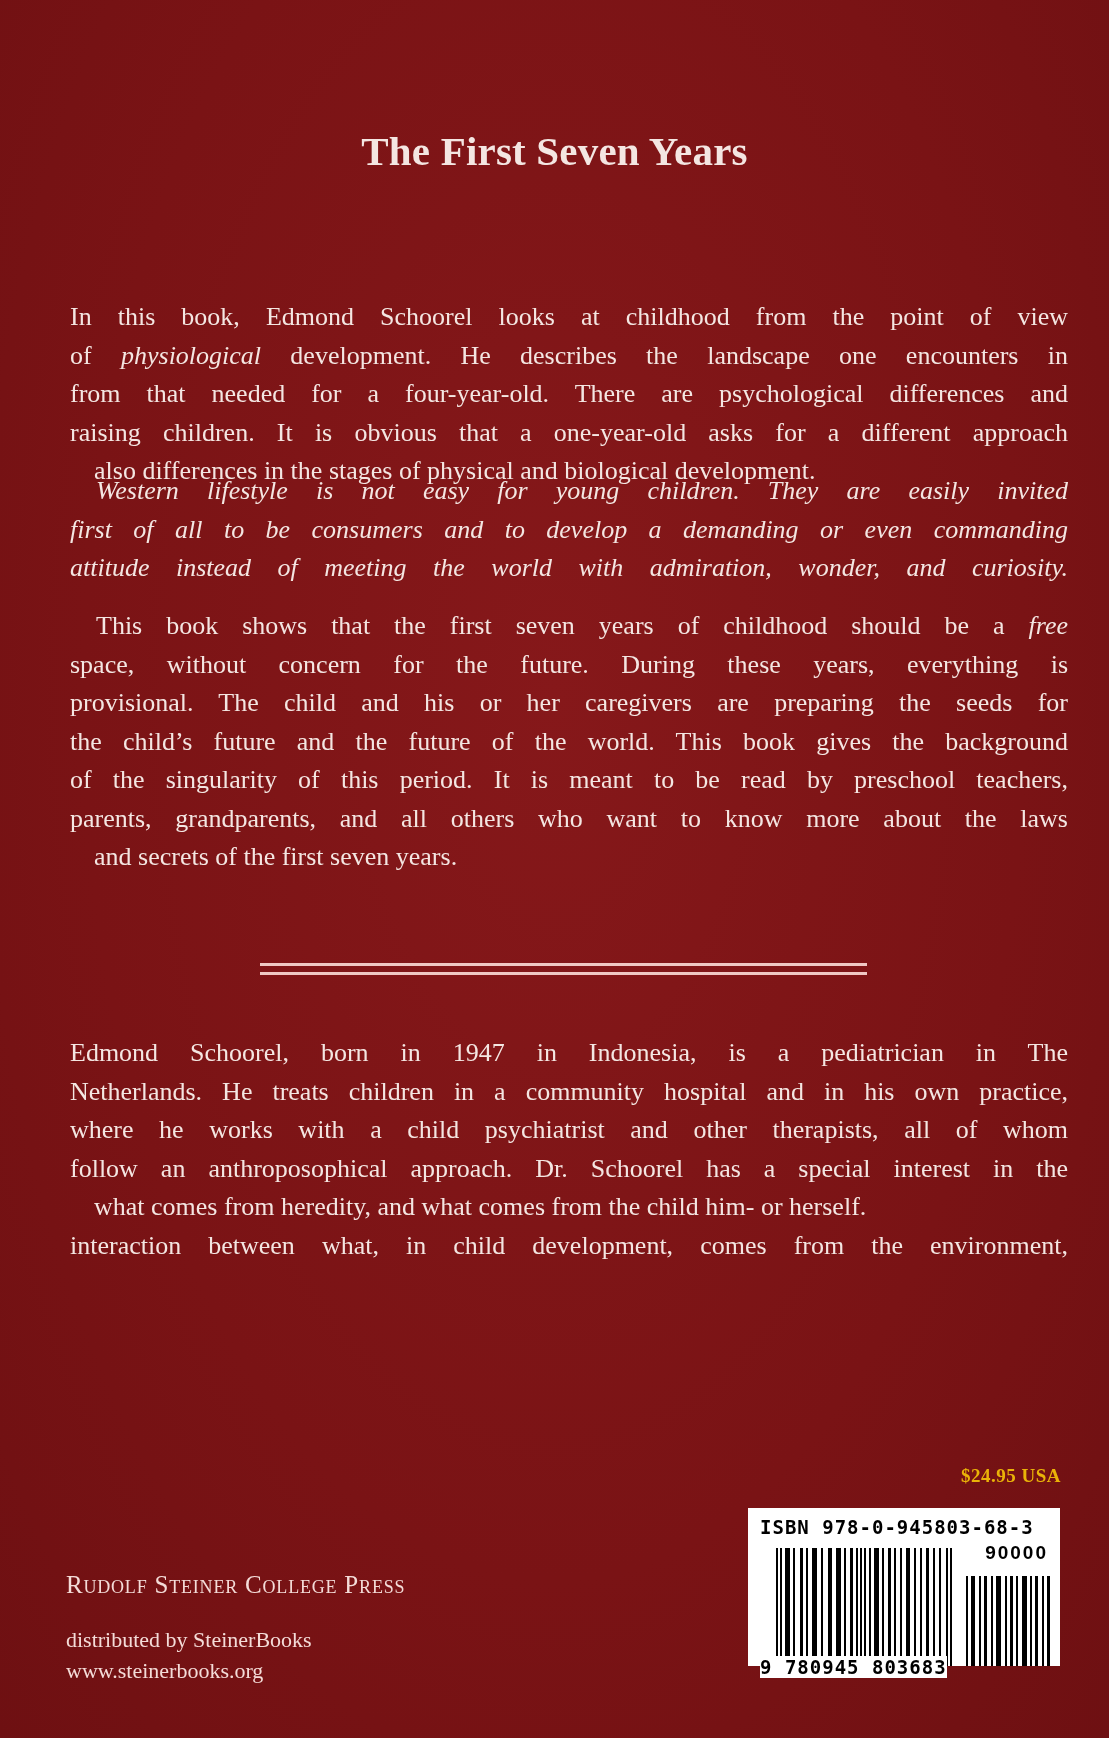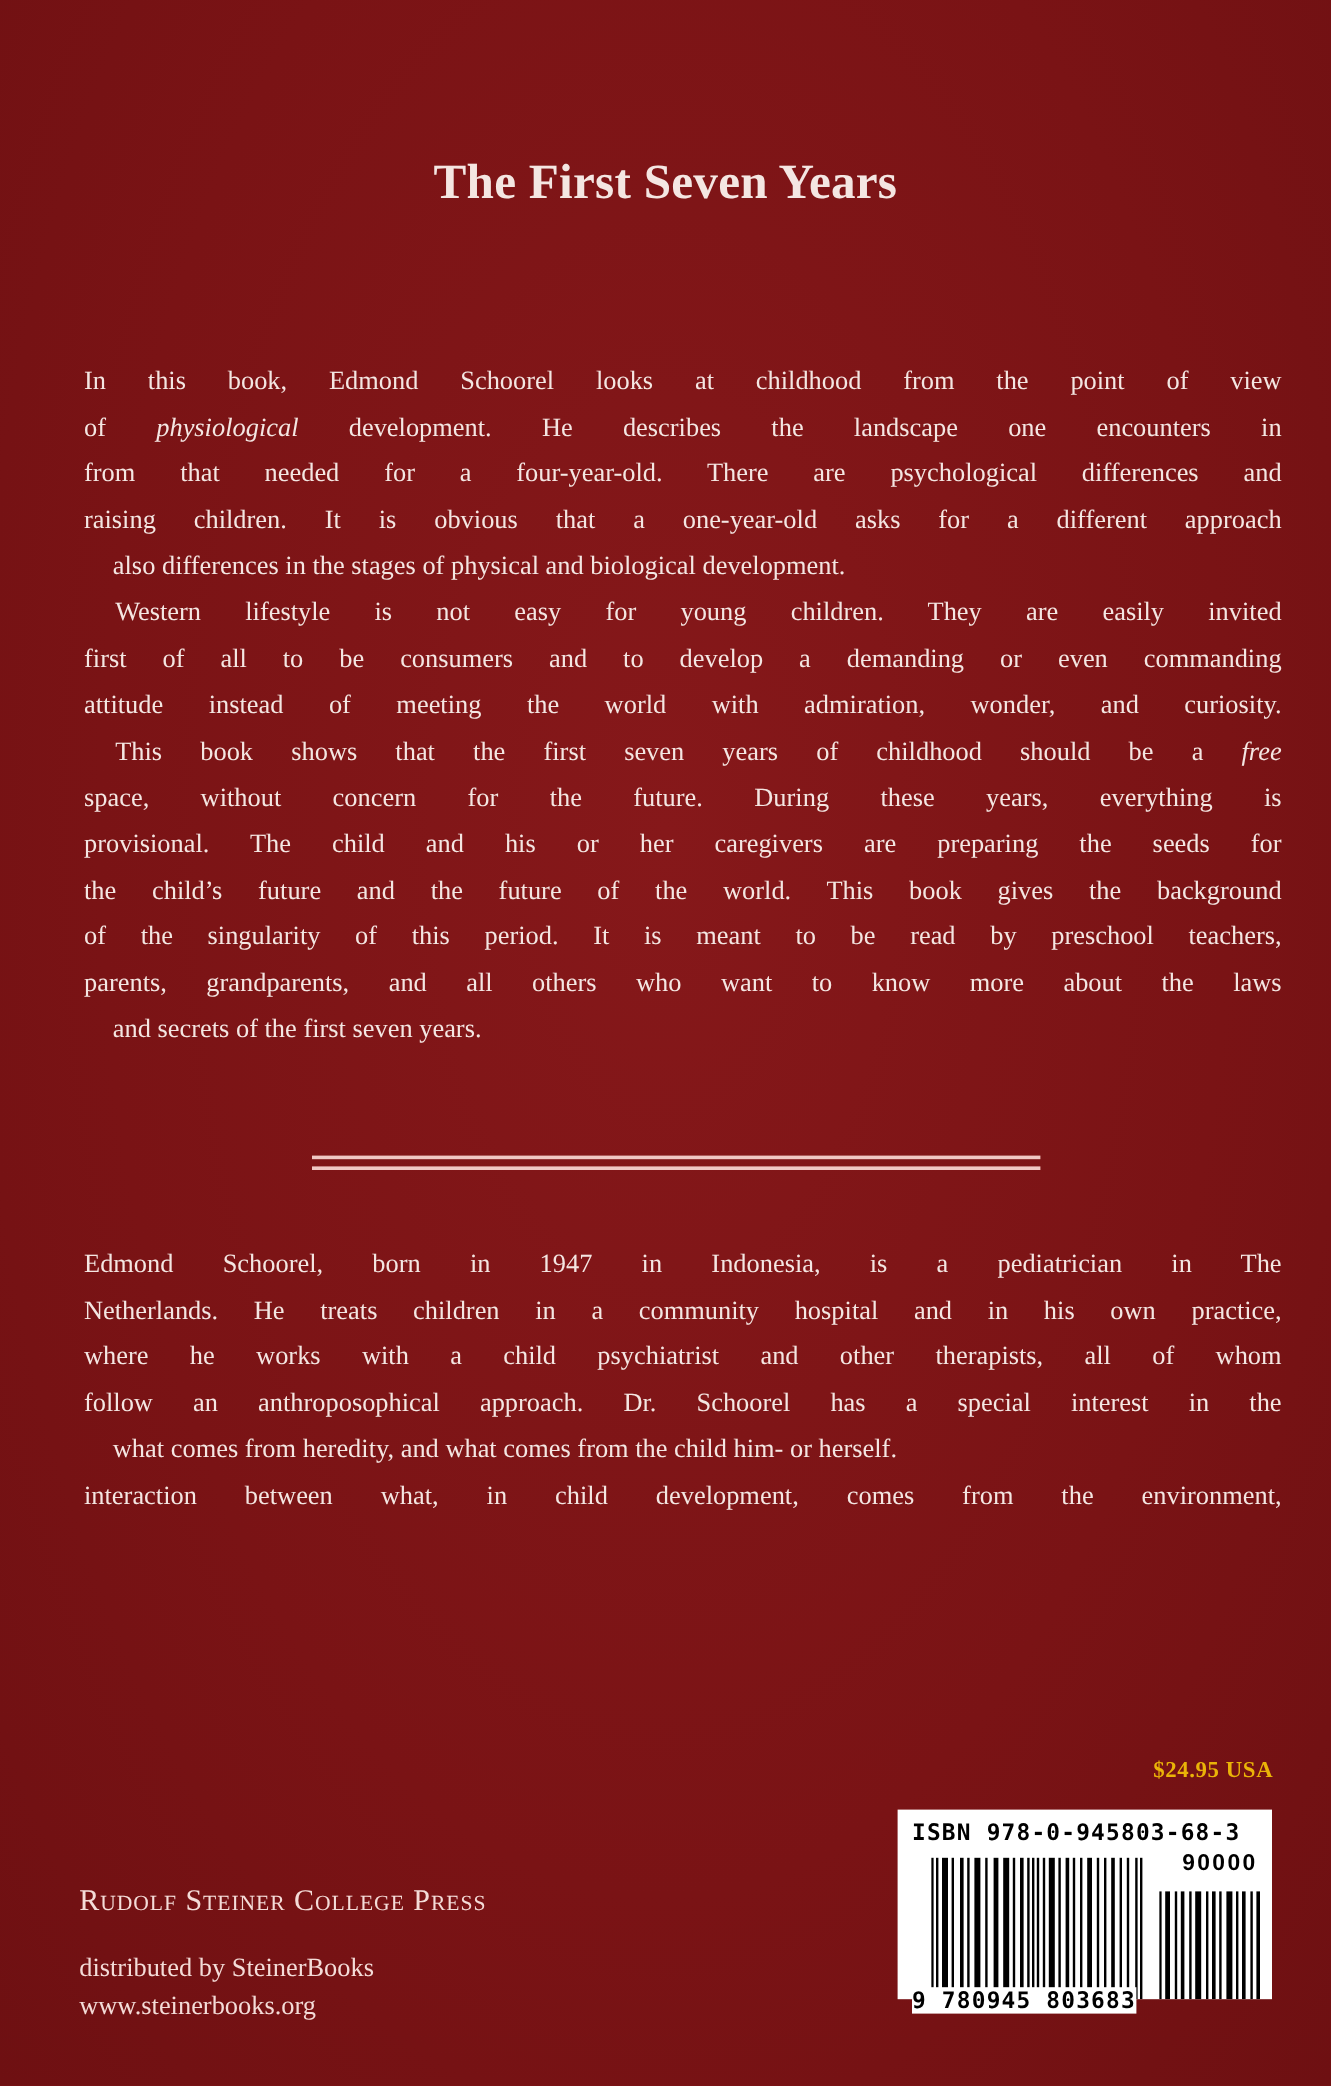--- a/index.html
+++ b/index.html
@@ -10,21 +10,21 @@
     color:#f4e6e2;
     font-family:"Liberation Serif","DejaVu Serif",serif;
     position:relative;
   }
   .title-block { position:absolute; top:128px; left:0; width:1109px; text-align:center; }
   .title { font-size:41px; font-weight:bold; margin:0; line-height:46px; letter-spacing:0.2px; }
   .subtitle { font-size:31px; font-weight:bold; font-style:italic; margin:0; line-height:40px; }
 
   .para-block { position:absolute; left:70px; width:998px; }
   .line {
-    display:block; font-size:22px; line-height:38.5px; white-space:nowrap;
+    display:block; font-size:26px; line-height:38.5px; white-space:nowrap;
     text-align:justify; text-align-last:justify; height:38.5px;
     transform-origin:left center;
   }
   .line.last { text-align:right; text-align-last:left;margin-left:24px; }
   .line.indent { padding-left:26px; }
   .line i { font-style:italic; }
 
   .rule { position:absolute; left:260px; width:607px; height:3px; background:#f0c8c4; }
 
   .price { position:absolute; top:1465px; right:48px; font-size:19px; font-weight:bold; letter-spacing:0.5px; color:#eab308; }
@@ -59,21 +59,21 @@
 </div>
 
 <div class="para-block" style="top:298px;">
   <span class="line">In this book, Edmond Schoorel looks at childhood from the point of view</span>
   <span class="line"><span>of </span><i>physiological</i><span> development. He describes the landscape one encounters in</span></span>
   <span class="line">from that needed for a four-year-old. There are psychological differences and</span>
   <span class="line">raising children. It is obvious that a one-year-old asks for a different approach</span>
   <span class="line last">also differences in the stages of physical and biological development.</span>
 </div>
 
-<div class="para-block" style="top:491px;">
+<div class="para-block" style="top:472px;font-style:italic;">
   <span class="line indent">Western lifestyle is not easy for young children. They are easily invited</span>
   <span class="line">first of all to be consumers and to develop a demanding or even commanding</span>
   <span class="line">attitude instead of meeting the world with admiration, wonder, and curiosity.</span>
 </div>
 
 <div class="para-block" style="top:607px;">
   <span class="line indent"><span>This book shows that the first seven years of childhood should be a </span><i>free</i></span>
   <span class="line">space, without concern for the future. During these years, everything is</span>
   <span class="line">provisional. The child and his or her caregivers are preparing the seeds for</span>
   <span class="line">the child’s future and the future of the world. This book gives the background</span>

